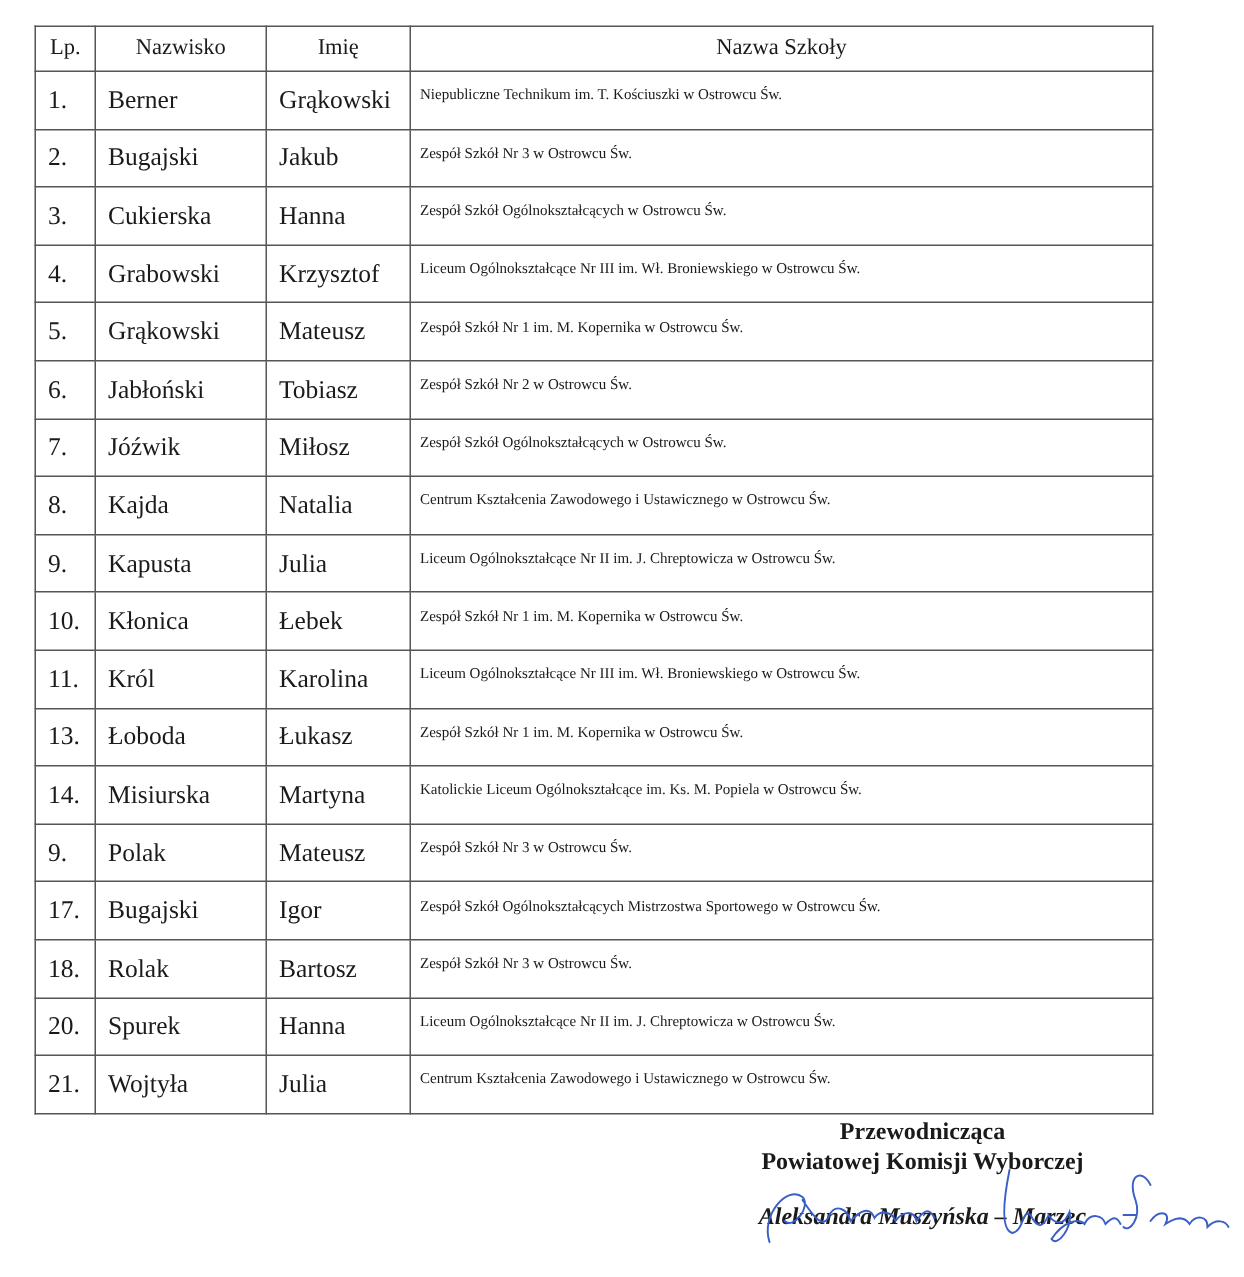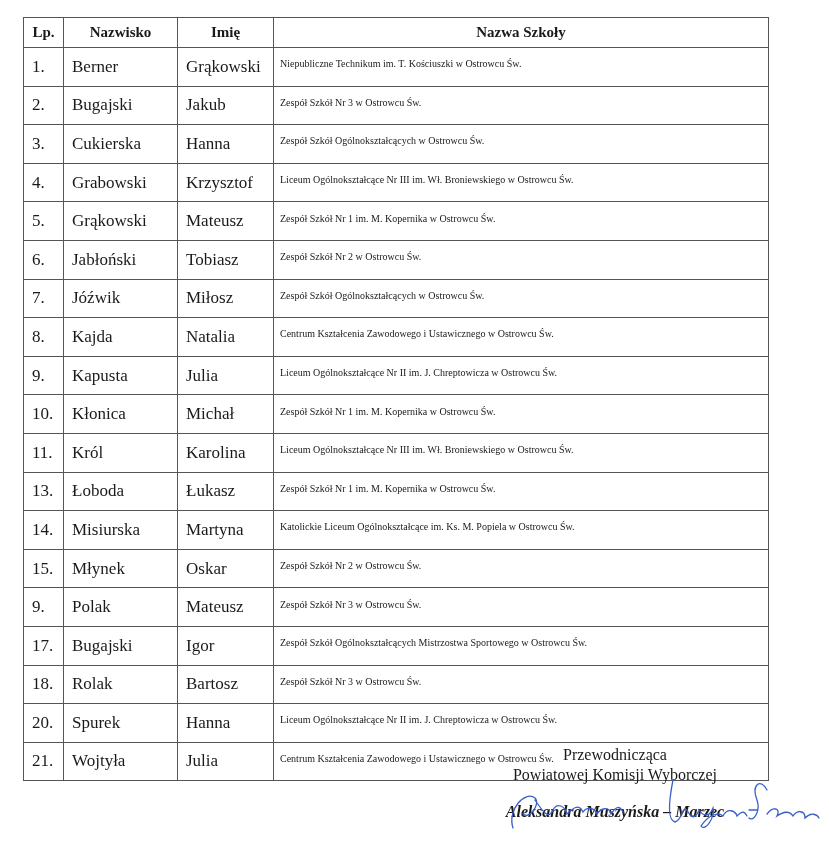--- a/index.html
+++ b/index.html
@@ -11,36 +11,36 @@
     position: absolute; left: 23px; top: 17px;
     border-collapse: collapse; table-layout: fixed;
     width: 745px;
   }
   .doc-table th, .doc-table td {
     border: 1px solid #555; padding: 0 6px;
     height: 31.6px; vertical-align: middle;
     white-space: nowrap; overflow: hidden;
   }
   .doc-table th {
-    font-weight: bold; font-size: 15px; text-align: center; height: 29px;
+    font-weight: normal; font-size: 15px; text-align: center; height: 29px;
   }
   .doc-table td { font-size: 17px; }
   .doc-table td.school { font-size: 10px; padding-left: 6px; padding-bottom: 6px; }
   .doc-table td.lp { padding-left: 8px; }
   .doc-table td.surname, .doc-table td.firstname { padding-left: 8px; }
   col.c-lp { width: 40px; }
   col.c-surname { width: 114px; }
   col.c-first { width: 96px; }
   col.c-school { width: 495px; }
 
   .signature-block {
     position: absolute; left: 470px; top: 745px; width: 290px;
     text-align: center;
   }
-  .sig-title { font-weight: normal; font-size: 16px; line-height: 20px; display: block; }
+  .sig-title { font-weight: bold; font-size: 16px; line-height: 20px; display: block; }
   .sig-name {
     font-weight: bold; font-style: italic; font-size: 16px;
     display: block; margin-top: 18px;
   }
   .handwritten {
     position: absolute; left: 505px; top: 770px; width: 330px; height: 70px;
   }
 </style>
 </head>
 <body>
@@ -111,46 +111,40 @@
       </tr>
       <tr>
         <td class="lp">9.</td>
         <td class="surname">Kapusta</td>
         <td class="firstname">Julia</td>
         <td class="school">Liceum Ogólnokształcące Nr II im. J. Chreptowicza w Ostrowcu Św.</td>
       </tr>
       <tr>
         <td class="lp">10.</td>
         <td class="surname">Kłonica</td>
-        <td class="firstname">Michał</td>
+        <td class="firstname">Łebek</td>
         <td class="school">Zespół Szkół Nr 1 im. M. Kopernika w Ostrowcu Św.</td>
       </tr>
       <tr>
         <td class="lp">11.</td>
         <td class="surname">Król</td>
         <td class="firstname">Karolina</td>
         <td class="school">Liceum Ogólnokształcące Nr III im. Wł. Broniewskiego w Ostrowcu Św.</td>
       </tr>
       <tr>
         <td class="lp">13.</td>
         <td class="surname">Łoboda</td>
         <td class="firstname">Łukasz</td>
         <td class="school">Zespół Szkół Nr 1 im. M. Kopernika w Ostrowcu Św.</td>
       </tr>
       <tr>
         <td class="lp">14.</td>
         <td class="surname">Misiurska</td>
         <td class="firstname">Martyna</td>
         <td class="school">Katolickie Liceum Ogólnokształcące im. Ks. M. Popiela w Ostrowcu Św.</td>
-      </tr>
-      <tr>
-        <td class="lp">15.</td>
-        <td class="surname">Młynek</td>
-        <td class="firstname">Oskar</td>
-        <td class="school">Zespół Szkół Nr 2 w Ostrowcu Św.</td>
       </tr>
       <tr>
         <td class="lp">9.</td>
         <td class="surname">Polak</td>
         <td class="firstname">Mateusz</td>
         <td class="school">Zespół Szkół Nr 3 w Ostrowcu Św.</td>
       </tr>
       <tr>
         <td class="lp">17.</td>
         <td class="surname">Bugajski</td>

